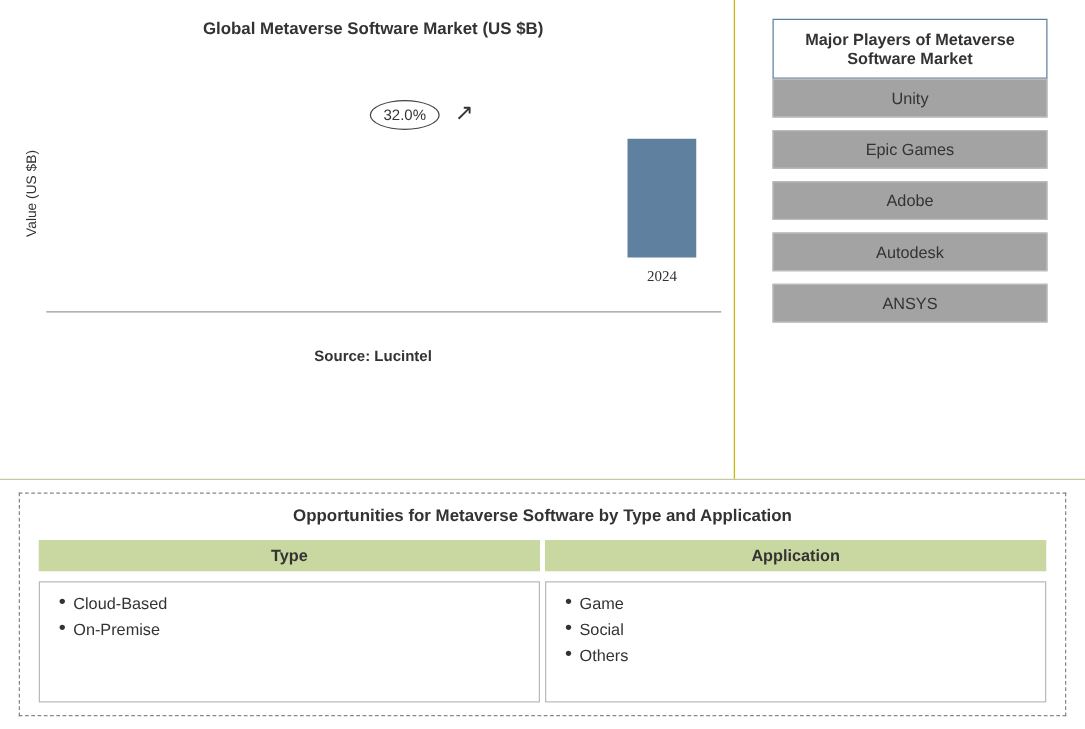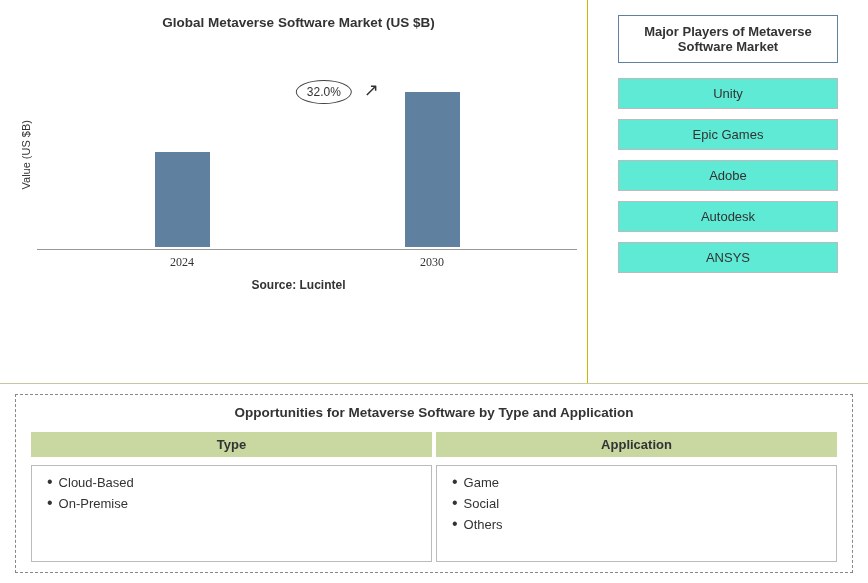--- a/index.html
+++ b/index.html
@@ -65,21 +65,21 @@
       flex: 1;
       height: 200px;
       position: relative;
       display: flex;
       flex-direction: column;
     }
 
     .bars-container {
       flex: 1;
       display: flex;
-      flex-direction: row;
+      flex-direction: column;
       align-items: flex-end;
       justify-content: space-around;
       padding: 0 20px;
       position: relative;
     }
 
     .bar-group {
       display: flex;
       flex-direction: column;
       align-items: center;
@@ -152,33 +152,32 @@
       align-items: center;
     }
 
     .players-title {
       border: 1.5px solid #6080a0;
       text-align: center;
       font-weight: bold;
       font-size: 13px;
       color: #333;
       padding: 8px 15px;
-      margin-bottom: 15px;
       width: 220px;
     }
 
     .player-item {
       border: 1px solid #bbb;
       text-align: center;
       font-size: 13px;
       color: #333;
       padding: 7px 0;
       width: 220px;
       margin-bottom: 10px;
-      background: #5eead4;
+      background: #a3a3a3;
     }
 
     
     .bottom-section {
       flex: 1;
       border: 1.5px dashed #888;
       margin: 10px 15px;
       padding: 10px 15px;
       display: flex;
       flex-direction: column;
@@ -258,24 +257,20 @@
                 <span>32.0%</span>
                 <span class="cagr-arrow">↗</span>
               </div>
             </div>
 
             <div class="bar-group">
               <div class="bar" style="height:95px;"></div>
               <div class="bar-label">2024</div>
             </div>
 
-            <div class="bar-group">
-              <div class="bar" style="height:155px;"></div>
-              <div class="bar-label">2030</div>
-            </div>
 
             <div class="x-axis-line"></div>
           </div>
         </div>
       </div>
 
       <div class="source-text">Source: Lucintel</div>
     </div>
 
     <div class="players-area">

